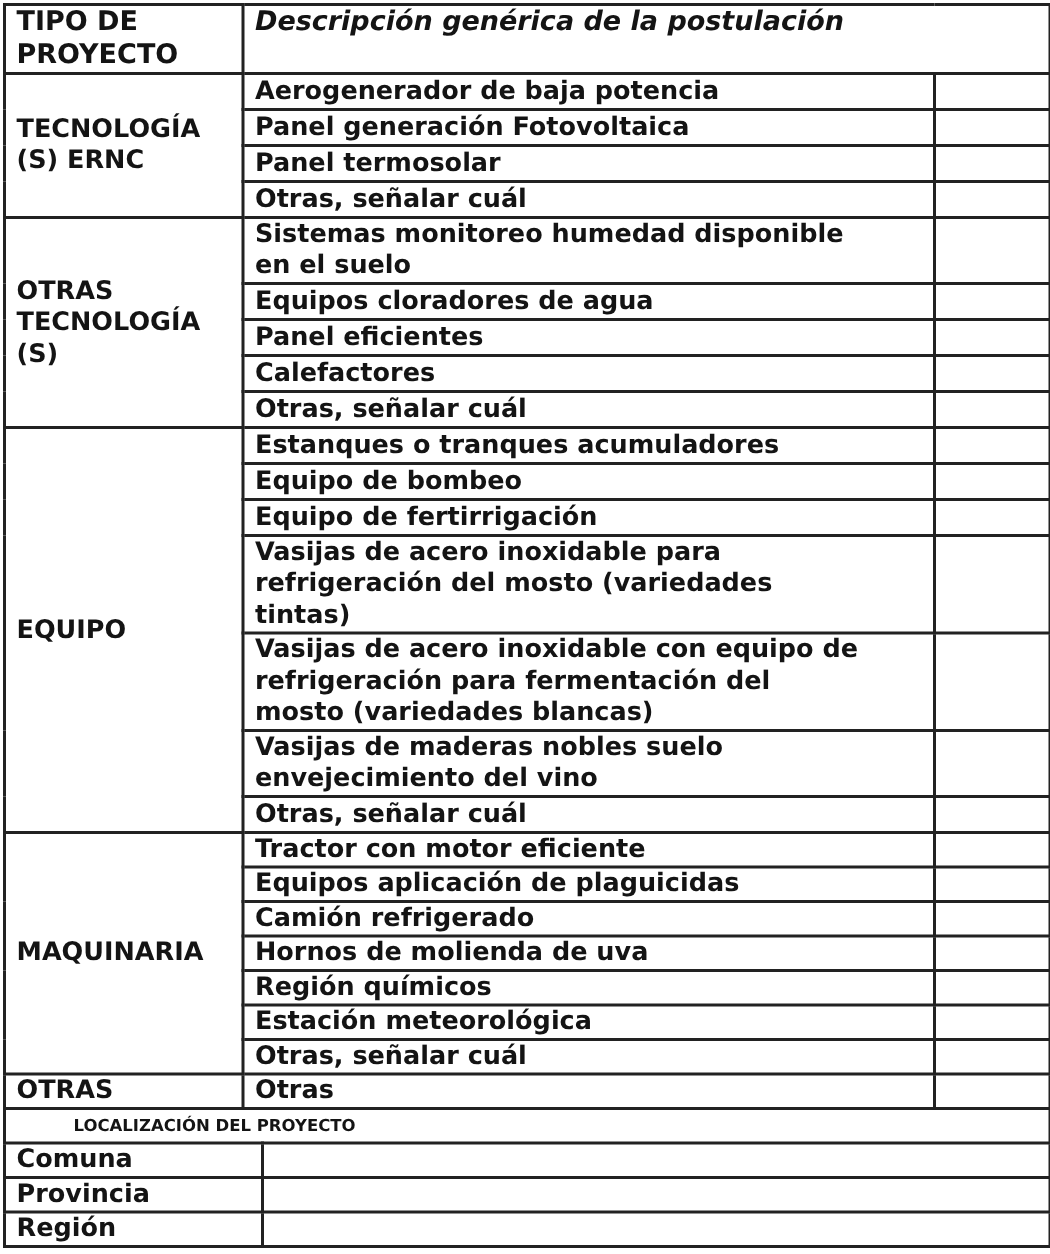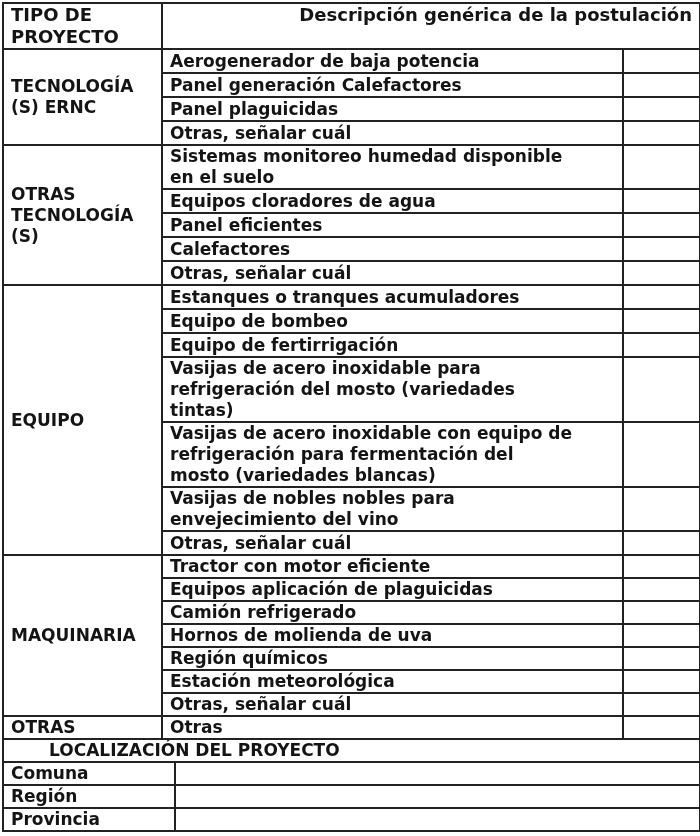--- a/index.html
+++ b/index.html
@@ -36,31 +36,31 @@
   
   .col-label  { width: 159px; }
   .col-desc   { width: 461px; }
   .col-mark   { width: 77px;  }
   
   .col-field  { width: 172px; }
   .col-value  { width: 525px; }
 
   tr.header-row { height: 46px; }
   tr.header-row td { vertical-align: top; font-size: 18px; line-height: 22px; }
-  td.header-desc { text-align: right; }
+  td.header-desc { text-align: left; font-style: italic; }
 
   tr.r24 { height: 24px; }
   tr.r23 { height: 23px; }
   tr.r22 { height: 22px; }
 
   td.section-label { vertical-align: middle; }
   td.mark-cell { padding: 0; }
 
   .loc-table { margin-top: -2px; }
-  td.loc-title { font-size: 17px; padding-left: 45px; }
+  td.loc-title { font-size: 11px; padding-left: 45px; }
   td.value-cell { padding: 0; }
 </style>
 </head>
 <body>
 
 <div class="page">
 
   <table class="main-table">
     <colgroup>
       <col class="col-label">
@@ -75,25 +75,25 @@
       <td class="header-desc" colspan="2">Descripción genérica de la postulación</td>
     </tr>
 
     <tr class="r24">
       <td class="section-label" rowspan="4">TECNOLOGÍA
 (S) ERNC</td>
       <td>Aerogenerador de baja potencia</td>
       <td class="mark-cell"></td>
     </tr>
     <tr class="r24">
-      <td>Panel generación Calefactores</td>
-      <td class="mark-cell"></td>
-    </tr>
-    <tr class="r24">
-      <td>Panel plaguicidas</td>
+      <td>Panel generación Fotovoltaica</td>
+      <td class="mark-cell"></td>
+    </tr>
+    <tr class="r24">
+      <td>Panel termosolar</td>
       <td class="mark-cell"></td>
     </tr>
     <tr class="r24">
       <td>Otras, señalar cuál</td>
       <td class="mark-cell"></td>
     </tr>
 
     <tr>
       <td class="section-label" rowspan="5">OTRAS
 TECNOLOGÍA
@@ -138,21 +138,21 @@
 tintas)</td>
       <td class="mark-cell"></td>
     </tr>
     <tr>
       <td>Vasijas de acero inoxidable con equipo de
 refrigeración para fermentación del
 mosto (variedades blancas)</td>
       <td class="mark-cell"></td>
     </tr>
     <tr>
-      <td>Vasijas de nobles nobles para
+      <td>Vasijas de maderas nobles suelo
 envejecimiento del vino</td>
       <td class="mark-cell"></td>
     </tr>
     <tr class="r24">
       <td>Otras, señalar cuál</td>
       <td class="mark-cell"></td>
     </tr>
 
     <tr class="r23">
       <td class="section-label" rowspan="7">MAQUINARIA</td>
@@ -199,23 +199,23 @@
     </colgroup>
     <tbody>
         <tr class="r23">
       <td class="loc-title" colspan="2">LOCALIZACIÓN DEL PROYECTO</td>
     </tr>
     <tr class="r22">
       <td>Comuna</td>
       <td class="value-cell"></td>
     </tr>
     <tr class="r22">
+      <td>Provincia</td>
+      <td class="value-cell"></td>
+    </tr>
+    <tr class="r22">
       <td>Región</td>
       <td class="value-cell"></td>
     </tr>
-    <tr class="r22">
-      <td>Provincia</td>
-      <td class="value-cell"></td>
-    </tr>
   </tbody>
     </table>
 
 </div>
 
 </body></html>

